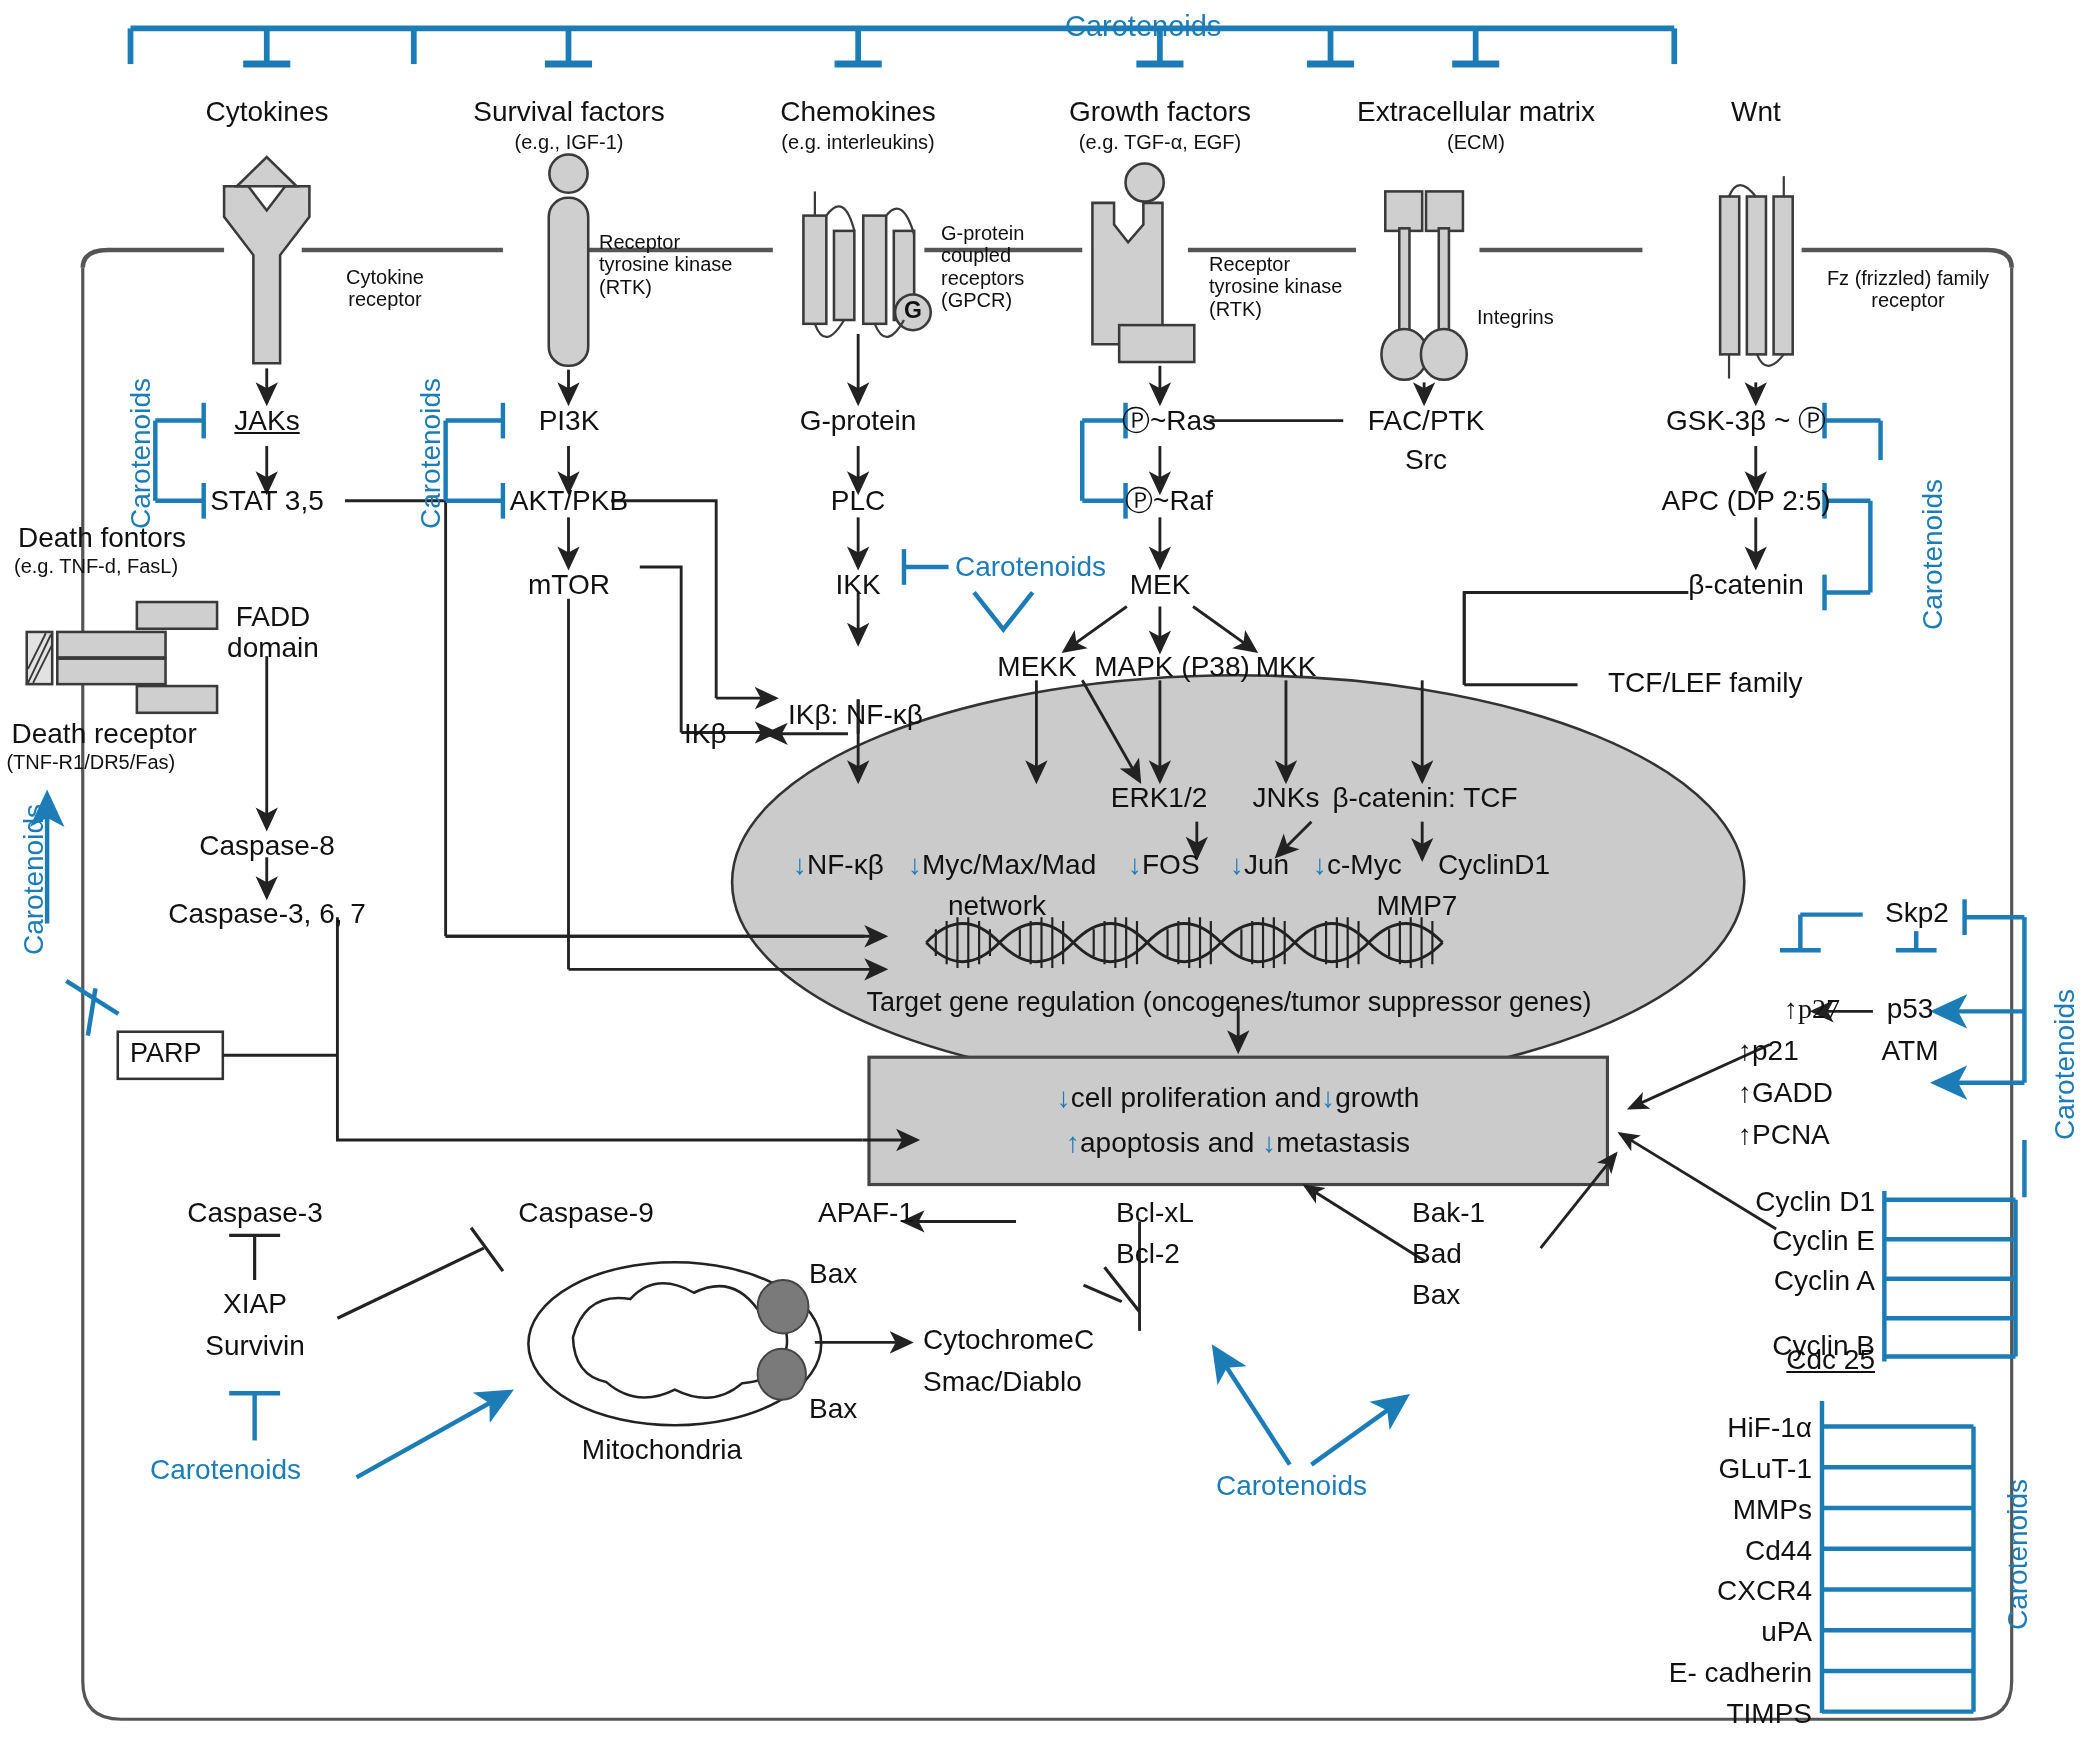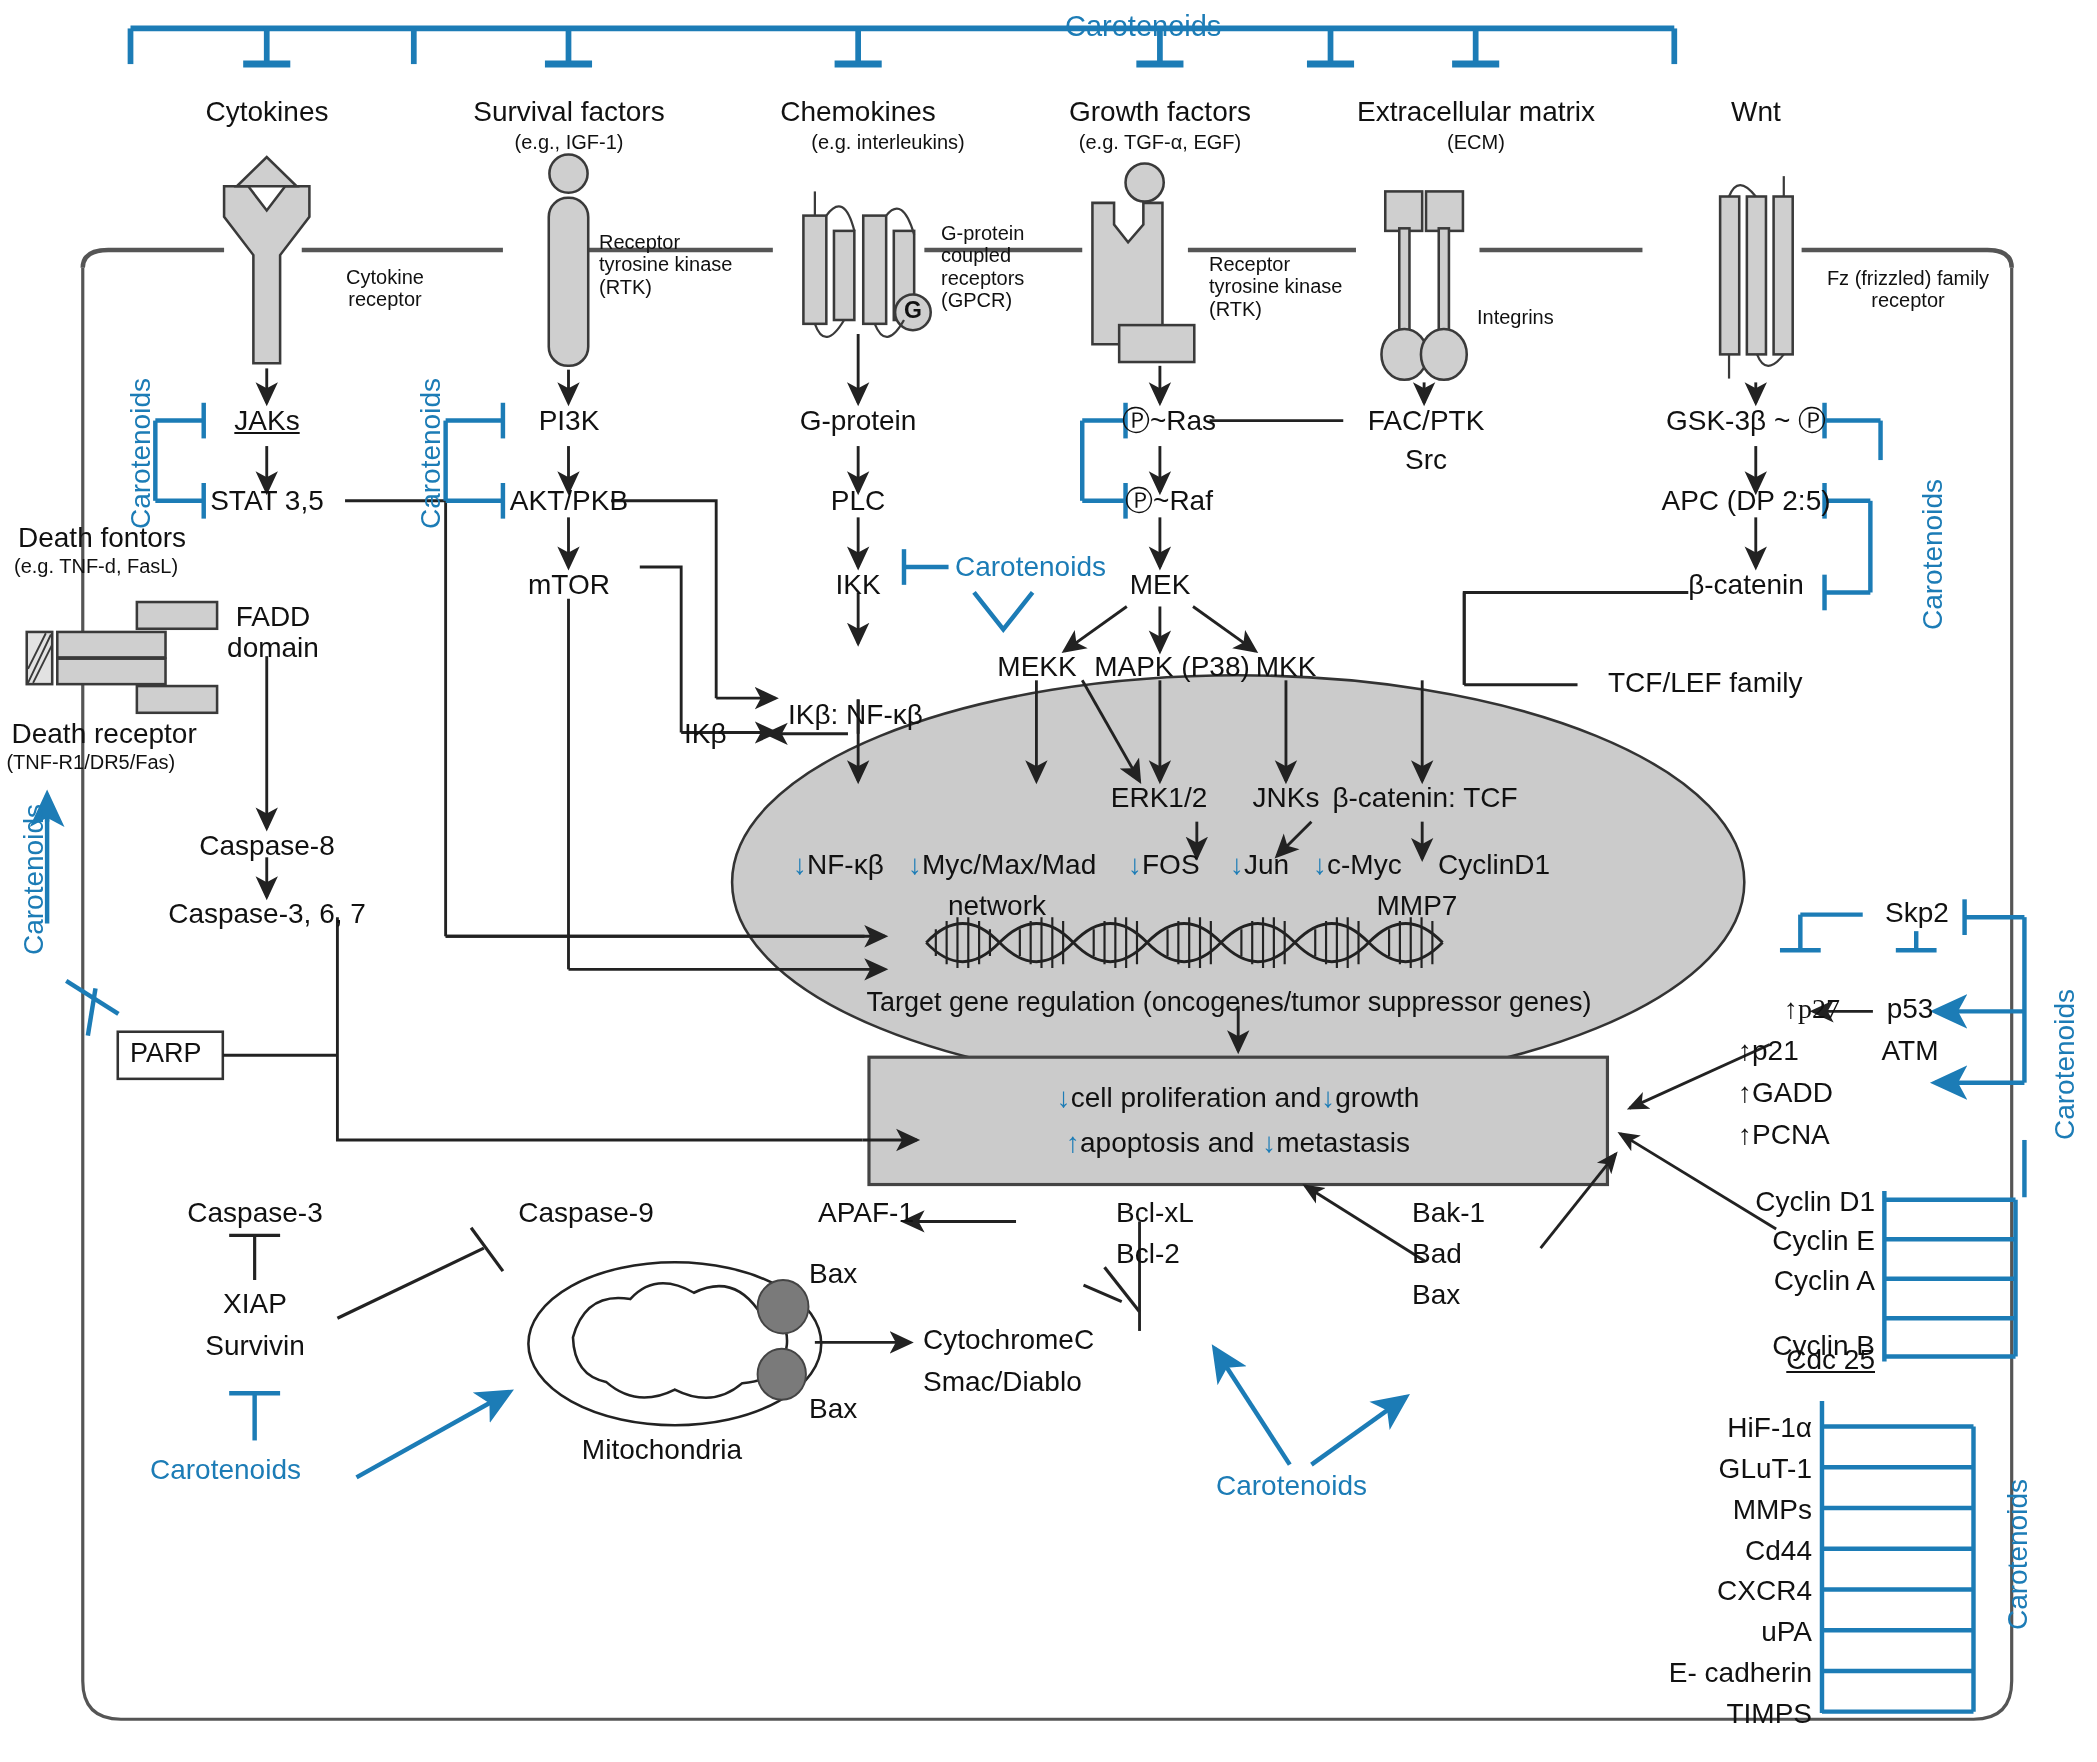--- a/index.html
+++ b/index.html
@@ -362,21 +362,21 @@
     <path d="M 3100 2240 L 3100 2688"></path>
   </g>
 </svg>
 
 <div class="lbl blue c46" style="left:1065px;top:10.2px;">Carotenoids</div>
 
 <div class="lbl c44 ctr" style="left:267px;top:96px;">Cytokines</div>
 <div class="lbl c44 ctr" style="left:569px;top:96px;">Survival factors</div>
 <div class="lbl c38 ctr" style="left:569px;top:131px;">(e.g., IGF-1)</div>
 <div class="lbl c44 ctr" style="left:858px;top:96px;">Chemokines</div>
-<div class="lbl c38 ctr" style="left:858px;top:131px;margin-left:30px;">(e.g. interleukins)</div>
+<div class="lbl c38 ctr" style="left:858px;top:131px;">(e.g. interleukins)</div>
 <div class="lbl c44 ctr" style="left:1160px;top:96px;">Growth factors</div>
 <div class="lbl c38 ctr" style="left:1160px;top:131px;">(e.g. TGF-α, EGF)</div>
 <div class="lbl c44 ctr" style="left:1476px;top:96px;">Extracellular matrix</div>
 <div class="lbl c38 ctr" style="left:1476px;top:131px;">(ECM)</div>
 <div class="lbl c44 ctr" style="left:1756px;top:96px;">Wnt</div>
 
 <div class="lbl c38 multi" style="left:318px;top:266px;width:134px;text-align:center;">
   <span>Cytokine receptor</span>
 </div>
 <div class="lbl c38 multi" style="left:599px;top:231px;width:137px;text-align:left;">

